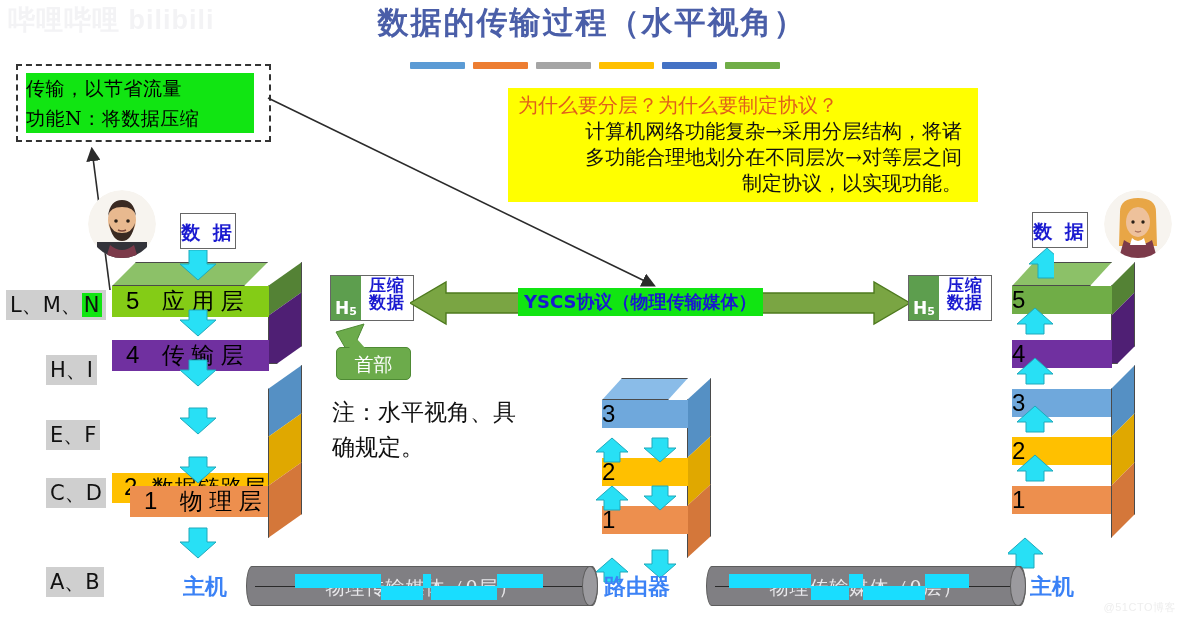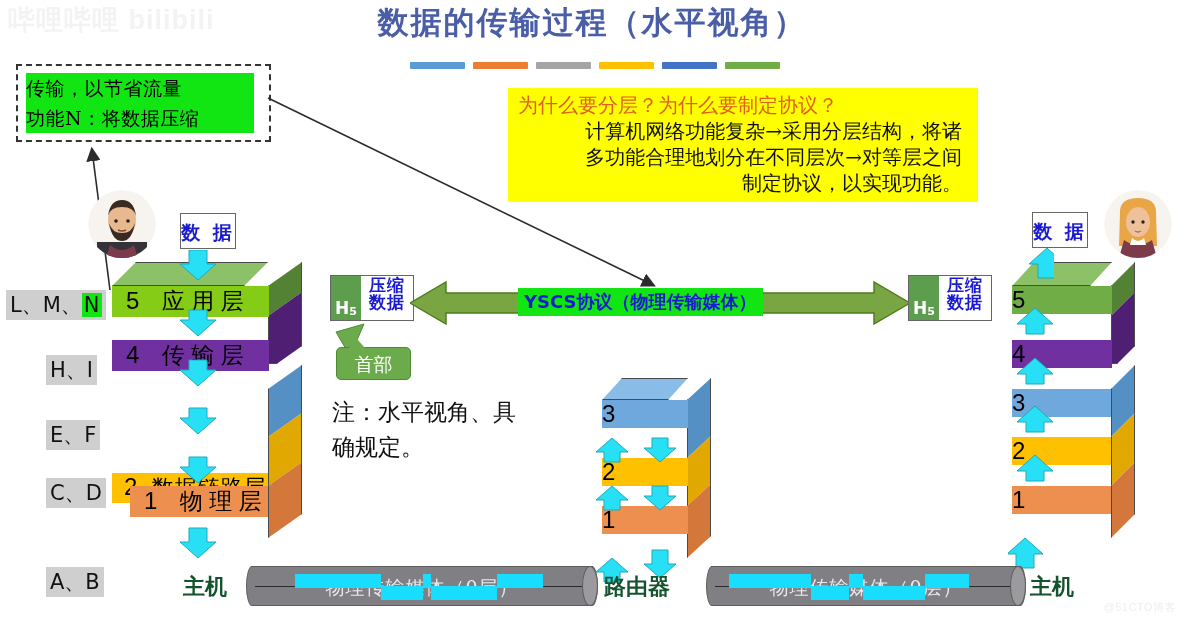--- a/index.html
+++ b/index.html
@@ -131,21 +131,21 @@
   .cyl .rail { position: absolute; left: 8px; right: 10px; top: 19px; height: 1px; background: #2a2a2a; }
   .cyl .cytxt {
     position: absolute; left: 0; right: 0; top: 8px; text-align: center;
     font-family: "DejaVu Serif", "Liberation Serif", serif;
     font-size: 19px; color: #e9e9ec; letter-spacing: 1px; white-space: nowrap;
   }
   .cyl .sig { position: absolute; background: #19ddff; }
 
   .bottomlabel {
     font-family: "DejaVu Sans", sans-serif; font-weight: bold;
-    font-size: 22px; color: #14532d; white-space: nowrap;
+    font-size: 22px; color: #3b82f6; white-space: nowrap;
   }
 </style>
 </head>
 <body>
 
 <div class="abs" id="wm-top">哔哩哔哩 bilibili</div>
 
 <div class="abs" id="title">数据的传输过程（水平视角）</div>
 <div class="abs" id="title-rules">
   <i style="background:#5b9bd5"></i>

